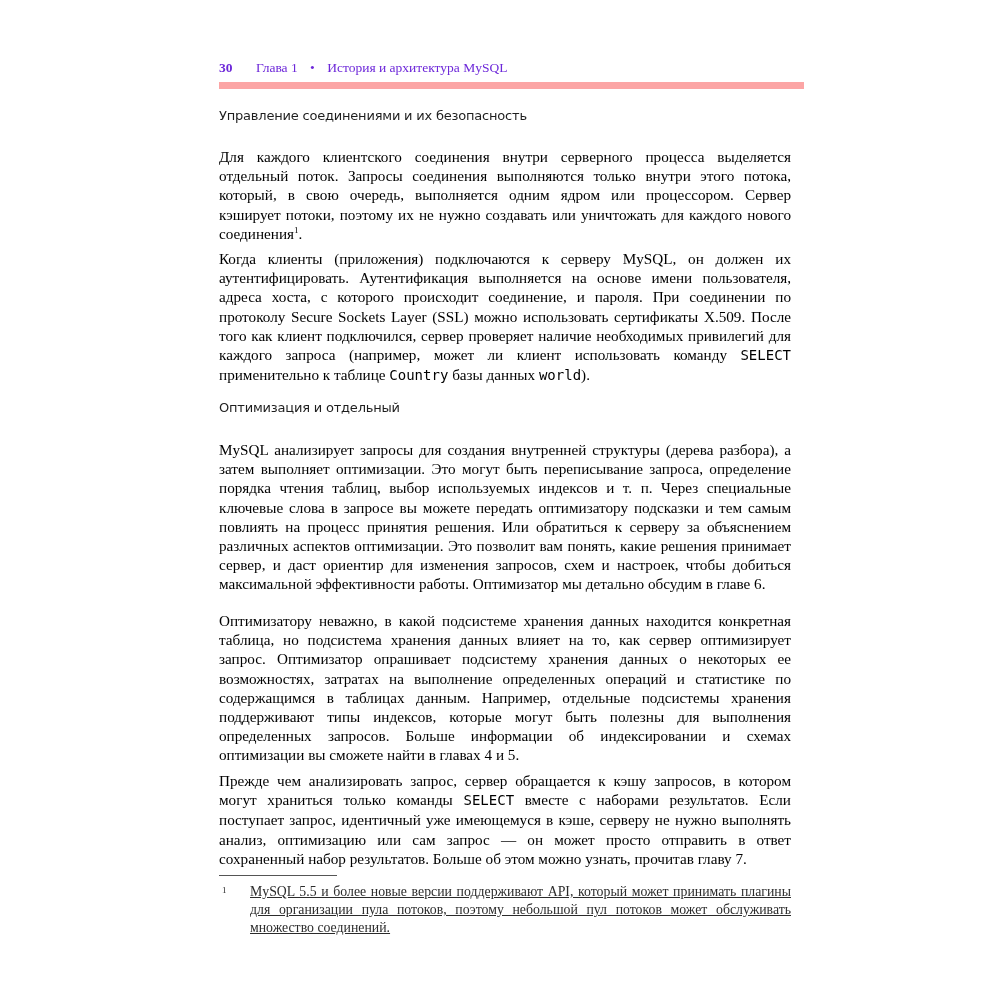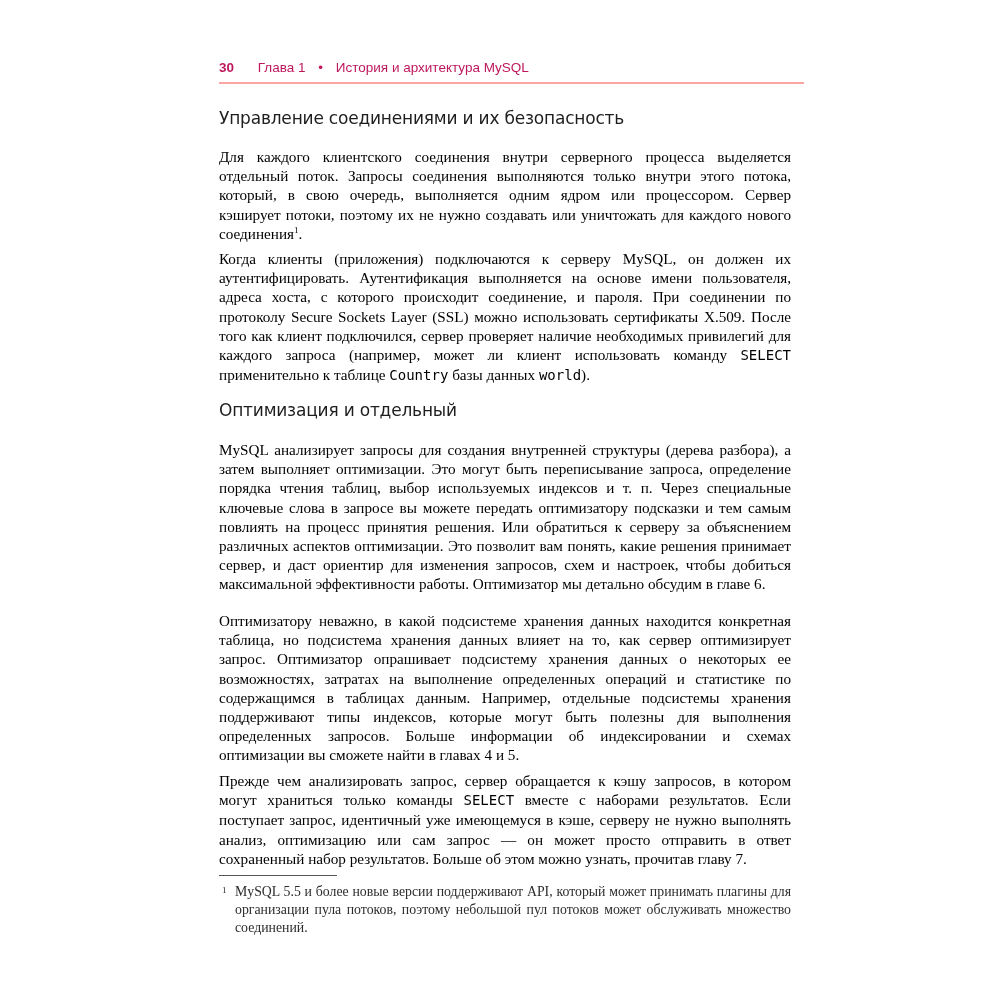--- a/index.html
+++ b/index.html
@@ -1,45 +1,45 @@
 <!DOCTYPE html>
 <html><head>
   <meta charset="utf-8">
   <style>
     html, body { margin: 0; padding: 0; background: #ffffff; }
     body { width: 1000px; height: 1000px; position: relative; overflow: hidden; }
     .page { position: absolute; left: 219px; top: 0; width: 572px; }
     .running-head {
       position: absolute; top: 60px; left: 0; width: 585px;
-      font-family: Liberation Sans, sans-serif; font-size: 13.5px; color: #be185d;
-      height: 22px; border-bottom: 2px solid #fca5a5;
+      font-family: Liberation Serif, serif; font-size: 13.5px; color: #6d28d9;
+      height: 22px; border-bottom: 7px solid #fca5a5;
     }
     .running-head .pnum { font-weight: bold; margin-right: 20px; }
     .running-head .bullet { margin: 0 9px; }
     h2 {
       position: absolute; left: 0; margin: 0;
       font-family: "DejaVu Sans", sans-serif; font-weight: normal;
-      font-size: 17px; color: #1e1e1e; letter-spacing: -0.2px;
+      font-size: 13px; color: #1e1e1e; letter-spacing: -0.2px;
     }
     .para {
       position: absolute; left: 0; width: 572px; margin: 0;
       font-family: "Liberation Serif", serif; font-size: 15.2px;
       line-height: 19.2px; color: #000000; text-align: justify;
       hyphens: manual;
     }
     .code { font-family: "DejaVu Sans Mono", monospace; font-size: 14px; }
     sup { font-size: 9px; line-height: 0; }
     .fn-rule { position: absolute; left: 0; top: 875px; width: 118px; border-top: 1px solid #555; }
     .footnote {
       position: absolute; left: 0; top: 883px; width: 572px;
       font-family: "Liberation Serif", serif; font-size: 13.8px;
       line-height: 18px; color: #2b2b2b;
     }
     .footnote .fn-mark { position: absolute; left: 3px; top: -2px; font-size: 9px; }
-    .footnote .fn-text { margin-left: 16px; text-align: justify; }
+    .footnote .fn-text { margin-left: 31px; text-align: justify; text-decoration: underline; }
   </style>
 </head>
 <body>
 
 <div class="page">
 
   <div class="running-head">
     <span class="pnum">30</span>
     <span>Глава 1</span>
     <span class="bullet">•</span>

